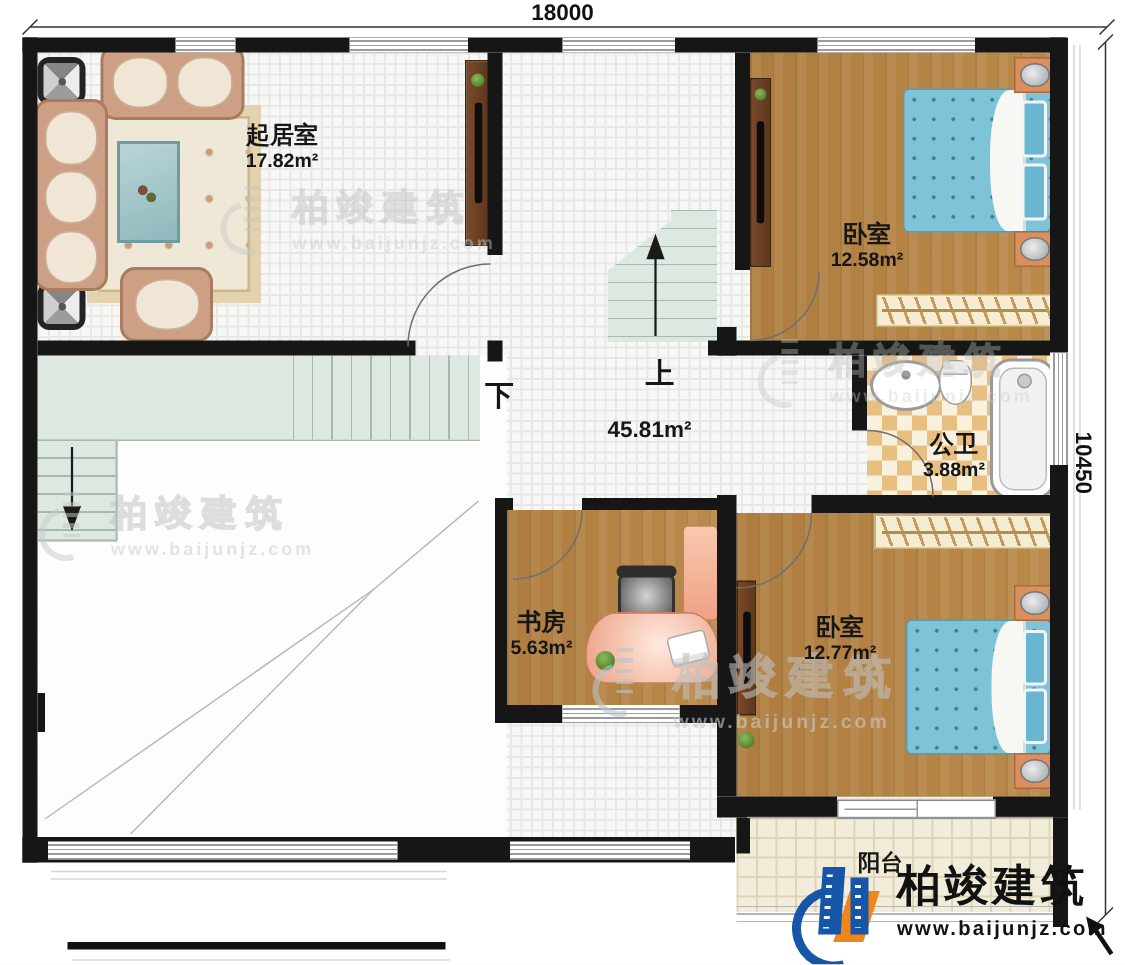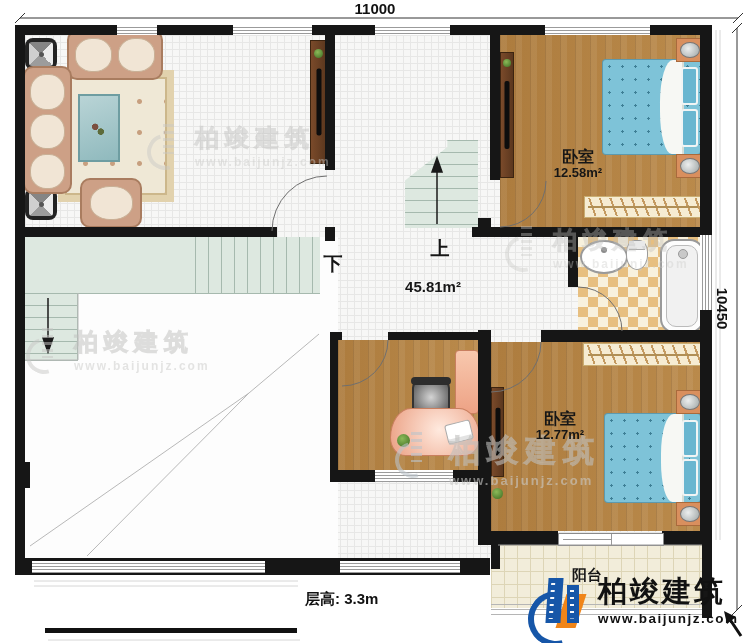--- a/index.html
+++ b/index.html
@@ -301,51 +301,62 @@
       </div>
   </div>
   <div class="wm wm-lg" style="left:395px;top:430px;opacity:.6;color:#bcc4ca">
     <div class="wm-icon" style="width:46px;height:56px"></div>
     <div>
         <div class="wm-name">柏竣建筑</div>
          <div class="wm-url">www.baijunjz.com</div>
       </div>
   </div>
 
+  <div class="abs room-label" style="left:138px;top:82px;width:100px">
+    <div class="room-name">起居室</div>
+    <div class="room-area">17.82m²</div>
+  </div>
   <div class="abs room-label" style="left:528px;top:148px;width:100px">
     <div class="room-name">卧室</div>
     <div class="room-area">12.58m²</div>
   </div>
+  <div class="abs room-label" style="left:596px;top:288px;width:80px">
+    <div class="room-name">公卫</div>
+    <div class="room-area">3.88m²</div>
+  </div>
   <div class="abs updown" style="left:425px;top:236px;width:30px;text-align:center">
     <span>上</span>
   </div>
   <div class="abs updown" style="left:318px;top:251px;width:30px;text-align:center">
     <span>下</span>
   </div>
   <div class="abs room-label" style="left:383px;top:278px;width:100px">
     <div class="room-area" style="font-size:15px">45.81m²</div>
+  </div>
+  <div class="abs room-label" style="left:311px;top:407px;width:100px">
+    <div class="room-name">书房</div>
+    <div class="room-area">5.63m²</div>
   </div>
   <div class="abs room-label" style="left:510px;top:410px;width:100px">
     <div class="room-name">卧室</div>
     <div class="room-area">12.77m²</div>
   </div>
   <div class="abs big-cn" style="left:557px;top:566px;width:60px;text-align:center;font-size:15px;z-index:30">
     <span>阳台</span>
   </div>
 
   <div class="abs dimtxt" style="left:340px;top:0px;width:70px">
-    <span>11000</span>
+    <span>18000</span>
   </div>
   <div class="abs dimtxt" style="left:692px;top:300px;width:60px;transform:rotate(90deg)">
     <span>10450</span>
   </div>
 
   <div class="title-underline"></div>
   <div class="infoblock">
-    <div><span>层高:</span> <span>3.3m</span></div>
   </div>
 
   <div class="logo">
     <div class="logo-icon">
       <div class="swoosh"></div>
         <div class="barO"></div>
         <div class="bar1"></div>
         <div class="bar2"></div>
     </div>
     <div>

